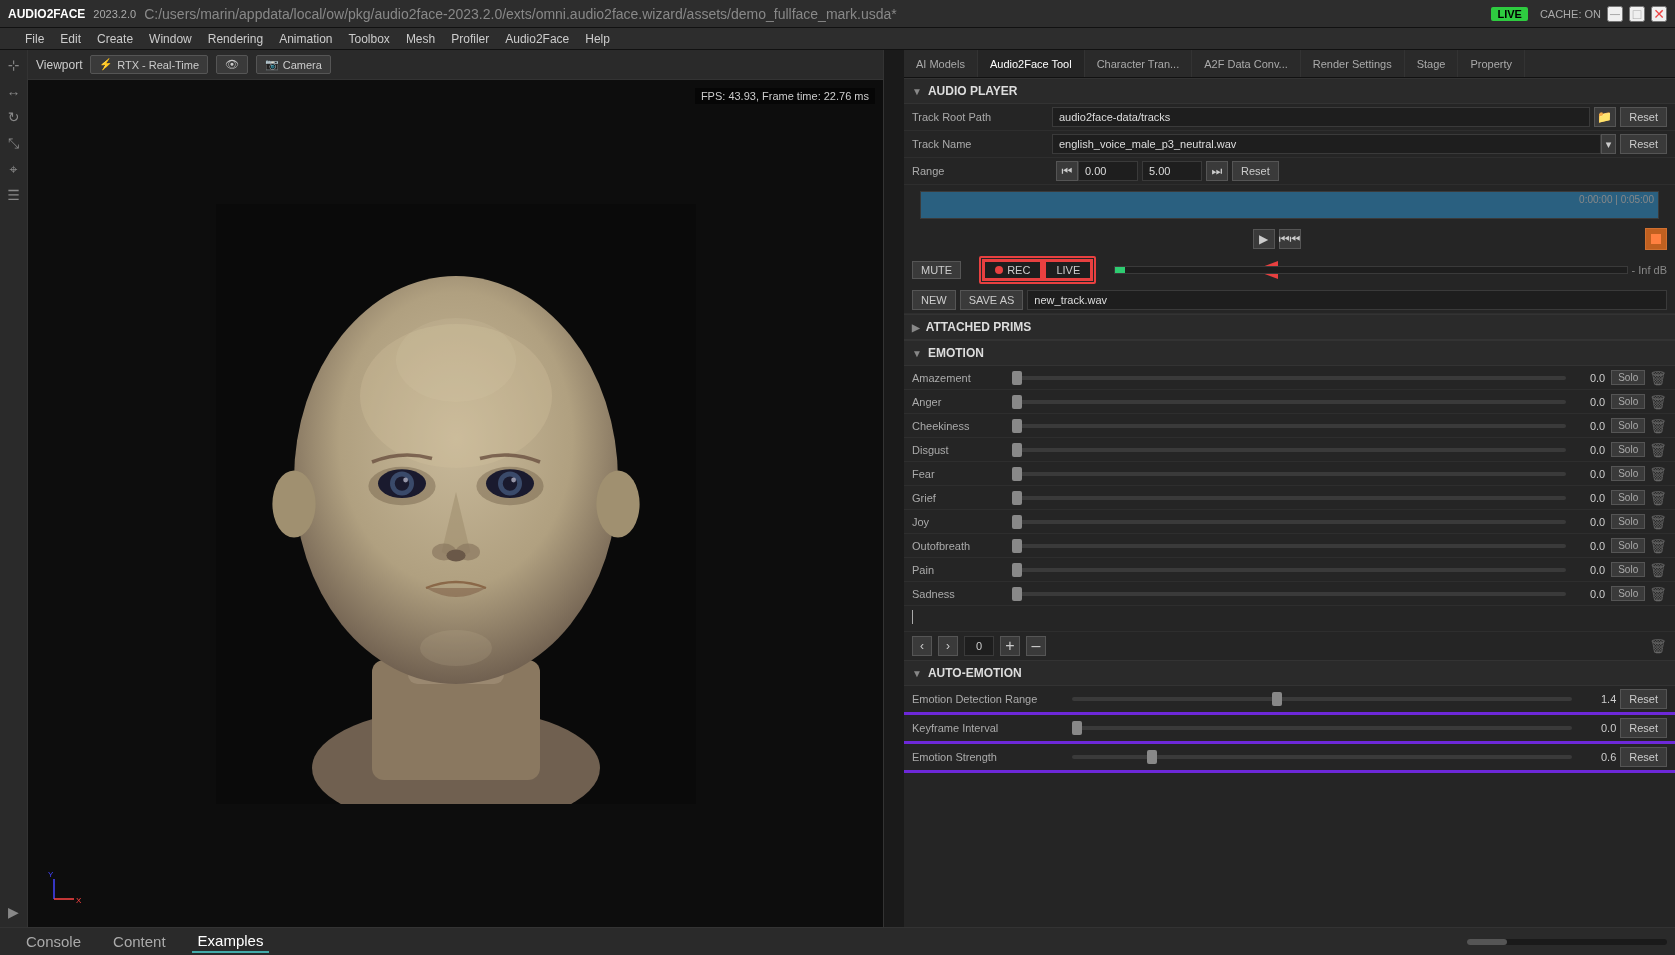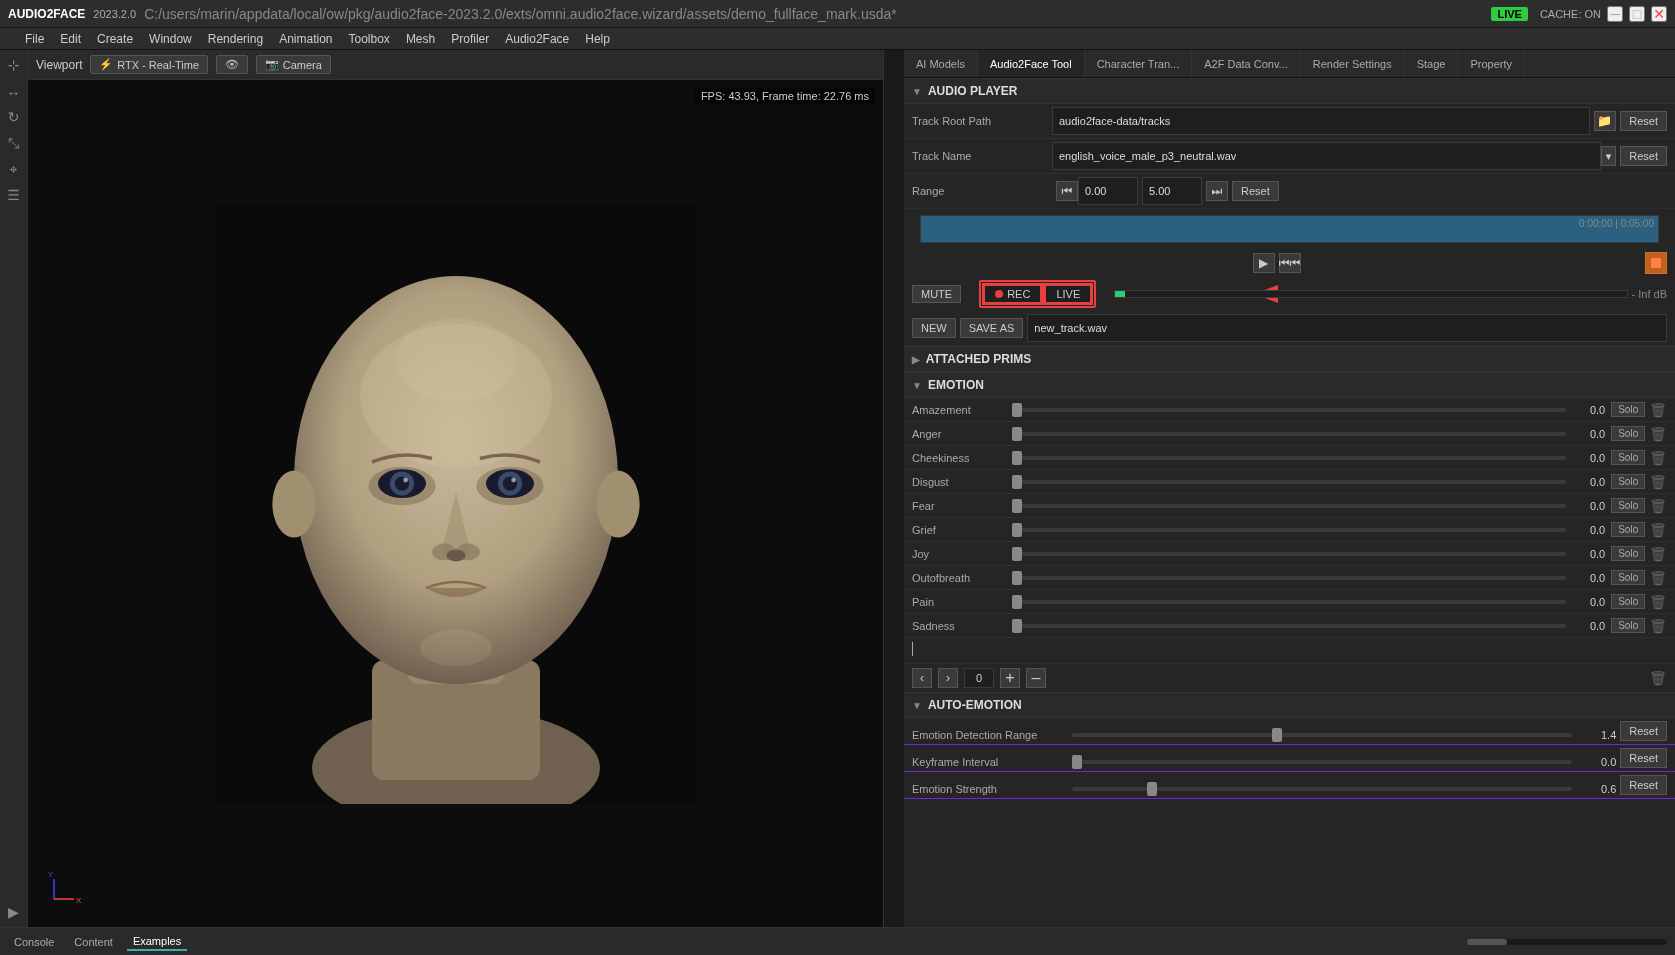--- a/index.html
+++ b/index.html
@@ -182,21 +182,21 @@
       min-height: 26px;
     }
     .field-label { width: 140px; color: #aaa; font-size: 11px; flex-shrink: 0; }
     .field-input {
       flex: 1;
       background: #1e1e1e;
       border: 1px solid #3a3a3a;
       color: #ddd;
       padding: 2px 6px;
       font-size: 11px;
-      height: 28px;
+      height: 20px;
     }
     .field-btn {
       background: #3a3a3a;
       border: 1px solid #555;
       color: #ccc;
       padding: 2px 8px;
       font-size: 11px;
       cursor: pointer;
       margin-left: 4px;
       height: 20px;
@@ -400,23 +400,23 @@
       color: #ccc;
       width: 20px; height: 20px;
       display: flex; align-items: center; justify-content: center;
       cursor: pointer;
       font-size: 16px;
     }
 
     
     .auto-row {
       display: flex;
-      align-items: flex-end;
+      align-items: center;
       padding: 3px 8px;
-      border-bottom: 1px solid #6d28d9;
+      border-bottom: 3px solid #6d28d9;
       min-height: 26px;
     }
     .auto-label { width: 160px; color: #aaa; font-size: 11px; flex-shrink: 0; }
     .auto-slider-container { flex: 1; display: flex; align-items: center; gap: 4px; }
     .auto-slider-track {
       flex: 1;
       height: 4px;
       background: #3a3a3a;
       position: relative;
       border-radius: 2px;
@@ -428,23 +428,24 @@
       height: 28px;
       background: #2a2a2a;
       border-top: 1px solid #333;
       display: flex;
       align-items: center;
       padding: 0 8px;
       gap: 8px;
     }
     .bot-tab {
       color: #aaa;
-      font-size: 11px;
+      font-size: 15px;
       cursor: pointer;
       padding: 2px 6px;
+      margin-left: 12px;
     }
     .bot-tab.active { color: #fff; border-bottom: 2px solid #4aa; }
 
     
     #right-content::-webkit-scrollbar { width: 6px; }
     #right-content::-webkit-scrollbar-track { background: #1a1a1a; }
     #right-content::-webkit-scrollbar-thumb { background: #444; border-radius: 3px; }
 
     
     .stop-square {

